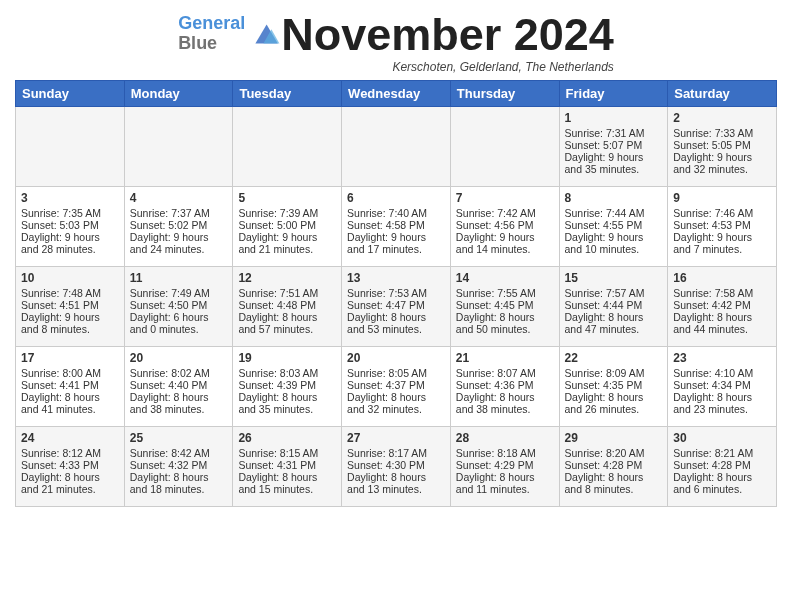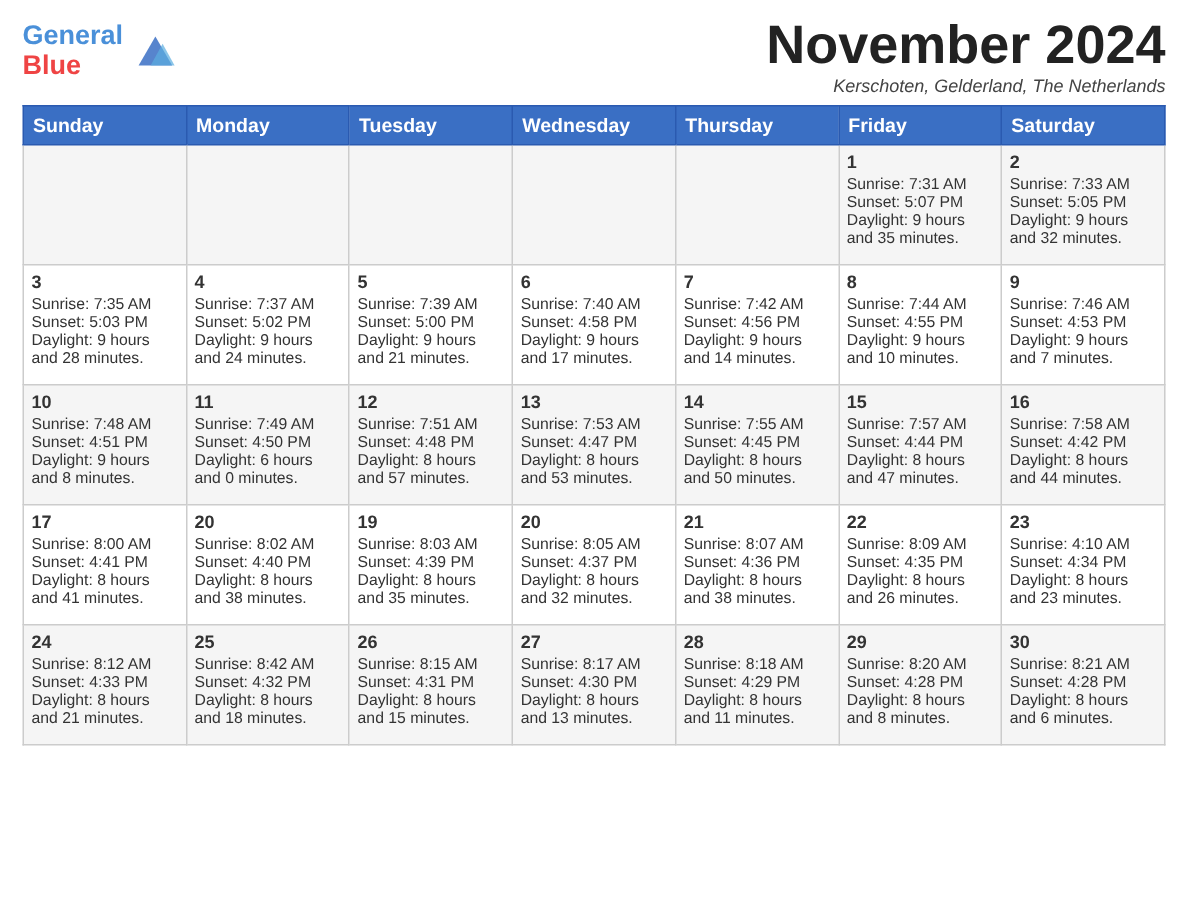--- a/index.html
+++ b/index.html
@@ -10,21 +10,21 @@
       min-height: 612px;
       overflow: hidden;
     }
     .page {
       width: 792px;
       padding: 10px 15px 10px 15px;
     }
     .header-area {
       display: flex;
       align-items: flex-start;
-      justify-content: space-between;
+      justify-content: center;
       margin-bottom: 6px;
     }
     .logo {
       display: flex;
       align-items: center;
       margin-top: 4px;
     }
     .logo-text {
       font-size: 18px;
       font-weight: bold;
@@ -36,21 +36,21 @@
     }
     .logo-icon {
       width: 32px;
       height: 32px;
       margin-left: 4px;
     }
     .title-area {
       text-align: right;
     }
     .month-title {
-      font-size: 36px;
+      font-size: 45px;
       font-weight: bold;
       color: #222;
       line-height: 1.1;
     }
     .location {
       font-size: 12px;
       color: #444;
       font-style: italic;
     }
     table {
@@ -95,21 +95,21 @@
 </head>
 <body>
 
 <div class="page">
   <div class="header-area">
     <div class="logo">
       <div>
         <div style="display:flex;align-items:center;">
           <span class="logo-text">
             <span>General</span><br>
-            <span style="color:#ef4444;">Blue</span>
+            <span style="color:#737373;">Blue</span>
           </span>
           <svg class="logo-icon" viewBox="0 0 40 40" xmlns="http://www.w3.org/2000/svg">
             <polygon points="8,32 22,8 36,32" fill="#3a6fc4" opacity="0.85"></polygon>
             <polygon points="18,32 28,14 38,32" fill="#5baee0" opacity="0.7"></polygon>
           </svg>
         </div>
       </div>
     </div>
     <div class="title-area">
       <div class="month-title">November 2024</div>

